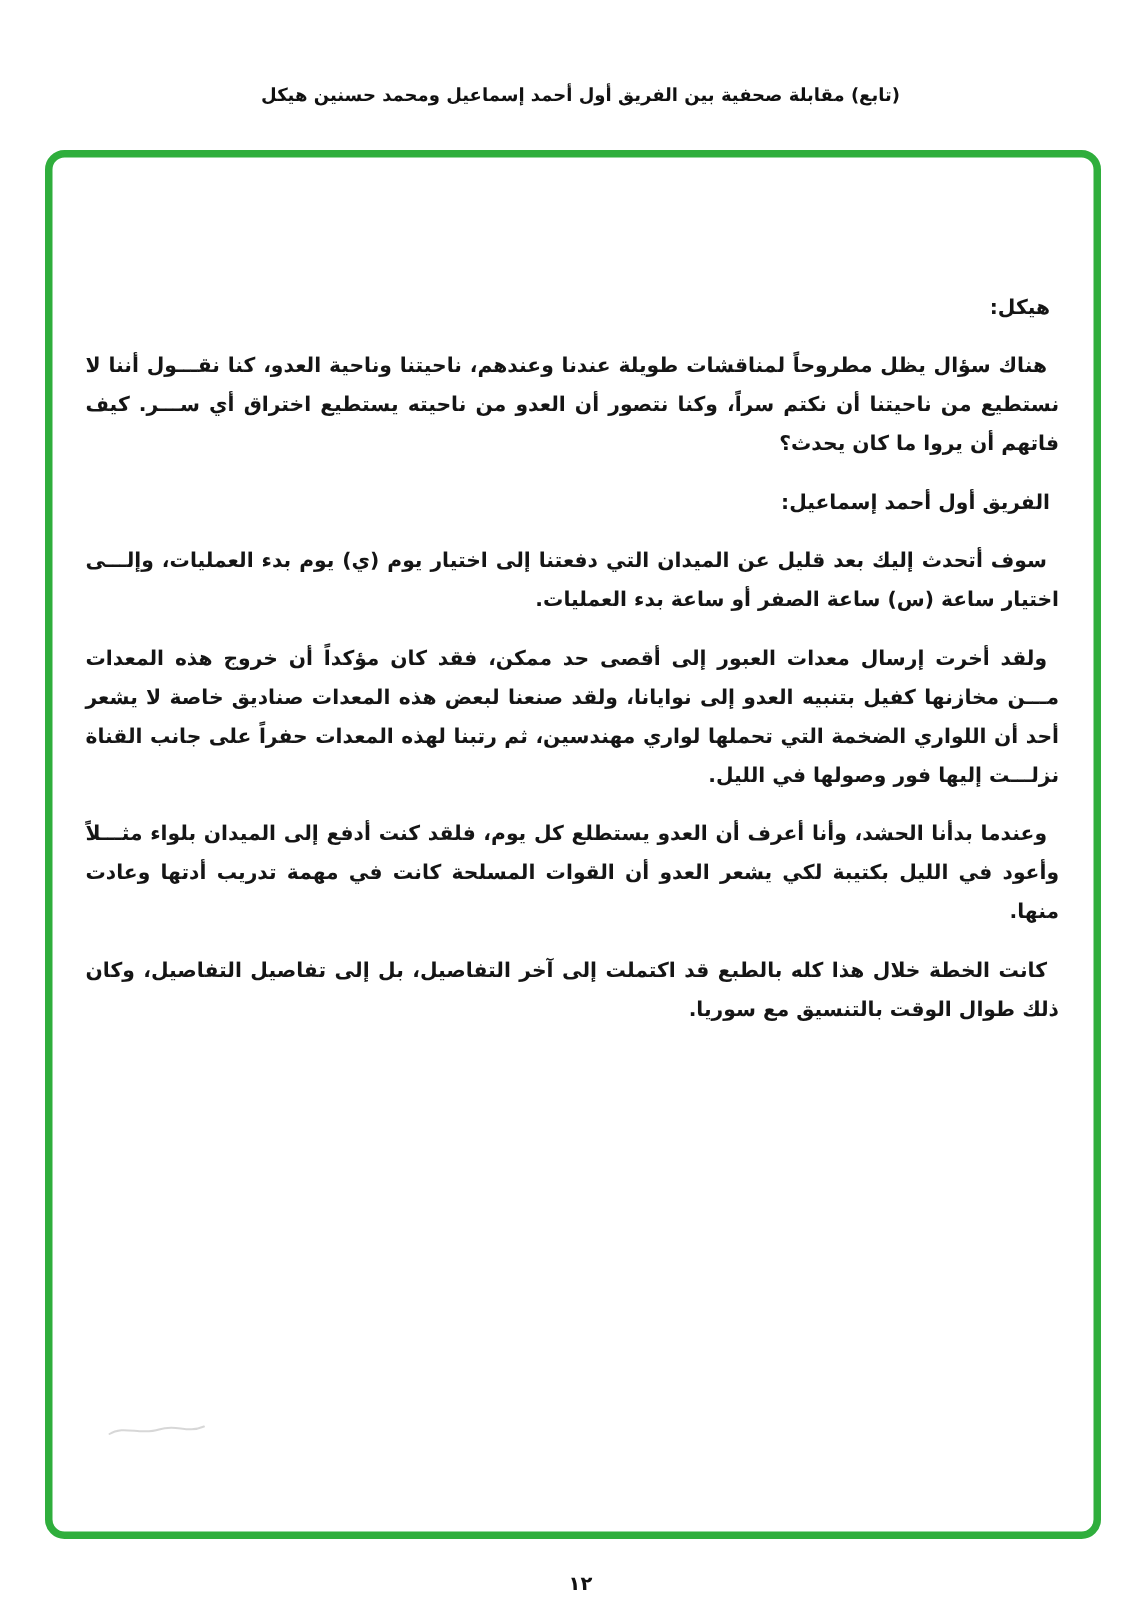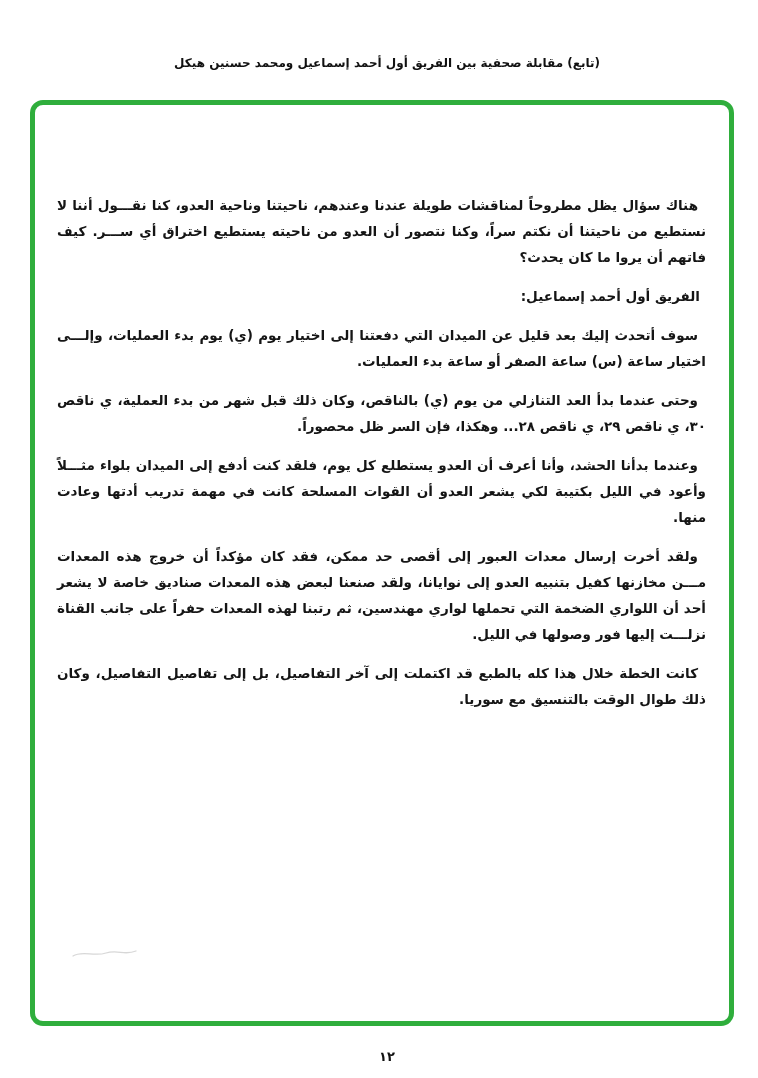--- a/index.html
+++ b/index.html
@@ -82,26 +82,26 @@
 </head>
 <body>
 
 <div>
 
   <div class="header-title">(تابع) مقابلة صحفية بين الفريق أول أحمد إسماعيل ومحمد حسنين هيكل</div>
 
   <div class="green-frame" style="border-color: rgb(47, 174, 60);"></div>
 
   <div class="content" dir="rtl">
+    <div class="block speaker">هيكل:</div>
     <div class="block para">هناك سؤال يظل مطروحاً لمناقشات طويلة عندنا وعندهم، ناحيتنا وناحية العدو، كنا نقـــول أننا لا نستطيع من ناحيتنا أن نكتم سراً، وكنا نتصور أن العدو من ناحيته يستطيع اختراق أي ســـر. كيف فاتهم أن يروا ما كان يحدث؟</div>
     <div class="block speaker">الفريق أول أحمد إسماعيل:</div>
     <div class="block para">سوف أتحدث إليك بعد قليل عن الميدان التي دفعتنا إلى اختيار يوم (ي) يوم بدء العمليات، وإلـــى اختيار ساعة (س) ساعة الصفر أو ساعة بدء العمليات.</div>
-    <div class="block para">وحتى عندما بدأ العد التنازلي من يوم (ي) بالناقص، وكان ذلك قبل شهر من بدء العملية، ي ناقص ٣٠، ي ناقص ٢٩، ي ناقص ٢٨... وهكذا، فإن السر ظل محصوراً.</div>
+    <div class="block para">ولقد أخرت إرسال معدات العبور إلى أقصى حد ممكن، فقد كان مؤكداً أن خروج هذه المعدات مـــن مخازنها كفيل بتنبيه العدو إلى نوايانا، ولقد صنعنا لبعض هذه المعدات صناديق خاصة لا يشعر أحد أن اللواري الضخمة التي تحملها لواري مهندسين، ثم رتبنا لهذه المعدات حفراً على جانب القناة نزلـــت إليها فور وصولها في الليل.</div>
     <div class="block para">وعندما بدأنا الحشد، وأنا أعرف أن العدو يستطلع كل يوم، فلقد كنت أدفع إلى الميدان بلواء مثـــلاً وأعود في الليل بكتيبة لكي يشعر العدو أن القوات المسلحة كانت في مهمة تدريب أدتها وعادت منها.</div>
-    <div class="block para">ولقد أخرت إرسال معدات العبور إلى أقصى حد ممكن، فقد كان مؤكداً أن خروج هذه المعدات مـــن مخازنها كفيل بتنبيه العدو إلى نوايانا، ولقد صنعنا لبعض هذه المعدات صناديق خاصة لا يشعر أحد أن اللواري الضخمة التي تحملها لواري مهندسين، ثم رتبنا لهذه المعدات حفراً على جانب القناة نزلـــت إليها فور وصولها في الليل.</div>
     <div class="block para">كانت الخطة خلال هذا كله بالطبع قد اكتملت إلى آخر التفاصيل، بل إلى تفاصيل التفاصيل، وكان ذلك طوال الوقت بالتنسيق مع سوريا.</div>
   </div>
 
   <svg class="scan-artifact" width="66" height="12" viewBox="0 0 66 12">
     <path d="M1,8 C 10,2 22,9 34,5 S 52,8 64,3" fill="none" stroke="#b8b8b8" stroke-width="1.3" stroke-linecap="round"></path>
   </svg>
 
   <div class="page-number">١٢</div>
 
 </div>

